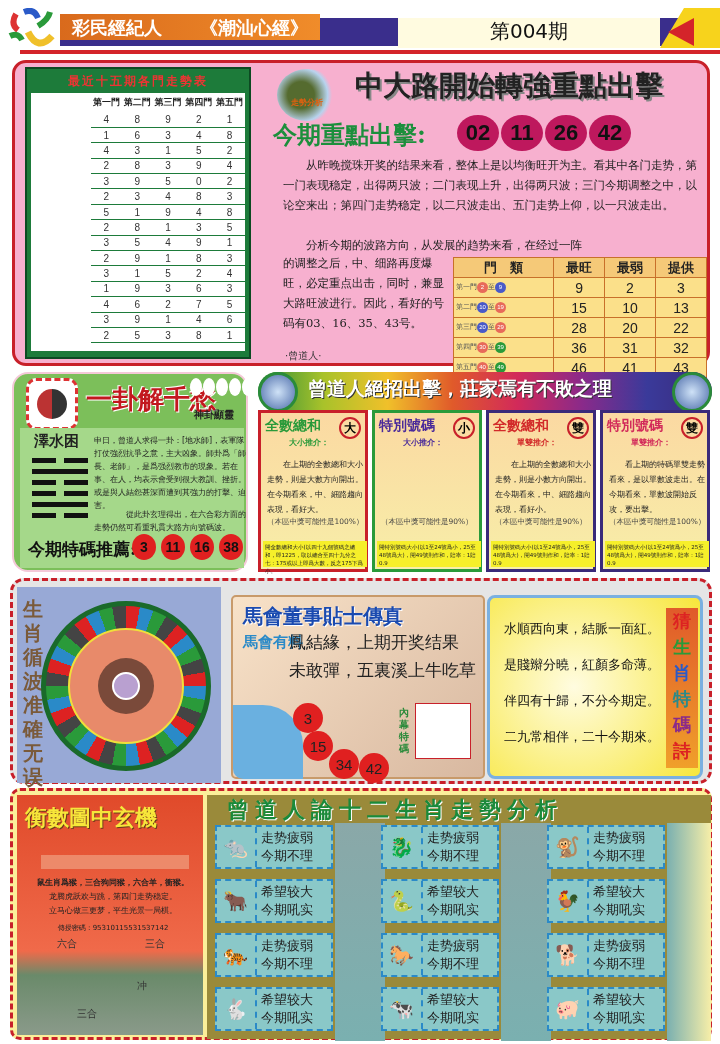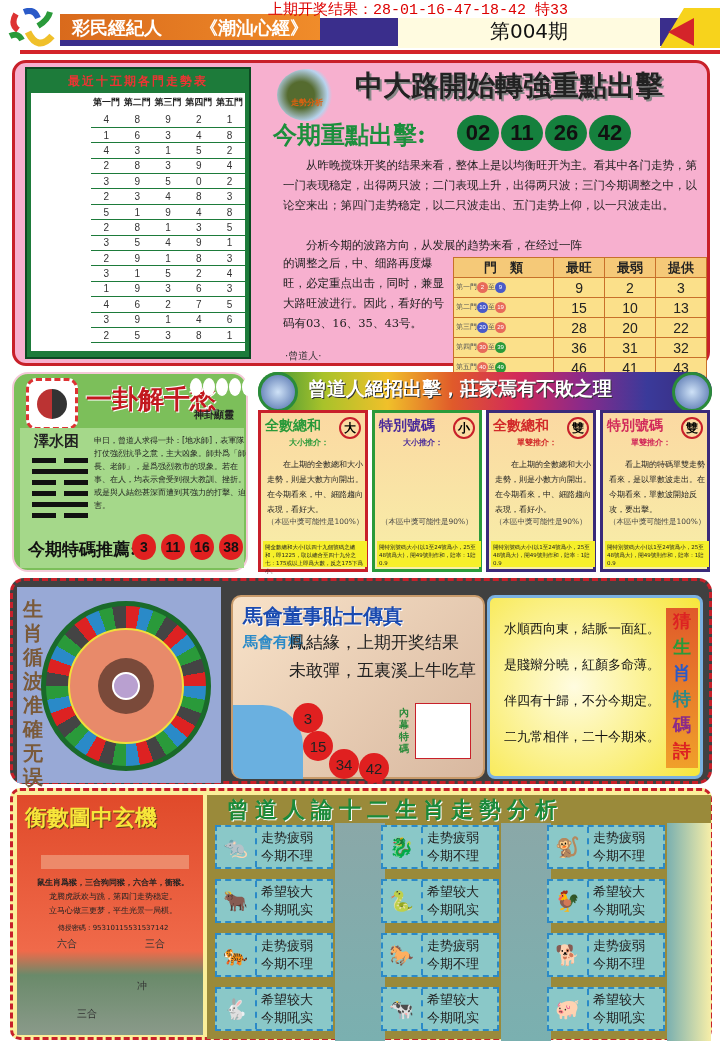--- a/index.html
+++ b/index.html
@@ -27,21 +27,21 @@
 #tbl .inner{background:#fff;margin:0 4px;height:258px}
 #tbl table{border-collapse:collapse;width:100%;font-family:"Liberation Sans",sans-serif;font-size:10px}
 #tbl th{font-size:9px;color:#222;padding:3px 0;text-align:center}
 #tbl td{text-align:center;border-bottom:1px solid #1d7b3a;height:15.4px;color:#333}
 #tbl td.blank{border-bottom:none;width:60px}
 .frog{left:262px;top:6px;width:60px;height:52px;border-radius:50%;background:radial-gradient(circle at 40% 50%,#556b2f 30%,#b7d3ee 60%,transparent 70%)}
 .frog span{position:absolute;left:14px;top:28px;font-size:8px;color:#e06010;font-weight:bold}
 .h1{left:340px;top:4px;font-family:"DejaVu Serif",serif;font-size:28px;font-weight:bold;color:#222;text-shadow:2px 2px 0 #888;white-space:nowrap}
 .h2{left:258px;top:56px;font-family:"DejaVu Serif",serif;font-size:24px;font-weight:bold;color:#1c8f3c;white-space:nowrap}
 .balls{left:442px;top:52px;display:flex;gap:2px}
-.ball{width:42px;height:36px;border-radius:50%;background:#15803d;color:#111;font-family:"Liberation Sans",sans-serif;font-weight:bold;font-size:22px;display:flex;align-items:center;justify-content:center}
+.ball{width:42px;height:36px;border-radius:50%;background:#be185d;color:#111;font-family:"Liberation Sans",sans-serif;font-weight:bold;font-size:22px;display:flex;align-items:center;justify-content:center}
 .para{font-family:"DejaVu Serif",serif;font-size:11.5px;color:#222;line-height:20px}
 #p1{left:268px;top:92px;width:424px;text-indent:2em}
 #p2{left:268px;top:172px;width:424px;text-indent:2em}
 #p3{left:268px;top:190px;width:168px}
 .sign{left:270px;top:286px;font-size:10px;color:#333}
 #gt{left:438px;top:194px;width:254px;border-collapse:collapse;font-family:"Liberation Sans",sans-serif}
 #gt th{background:#f5c978;border:1px solid #c8702a;font-size:13px;color:#222;height:20px}
 #gt td{border:1px solid #c8702a;background:#fbe08a;text-align:center;font-size:14px;color:#222;height:20px}
 #gt td.lbl{font-size:7px;color:#555;text-align:left;padding-left:2px;white-space:nowrap}
 .mb{display:inline-block;width:11px;height:11px;border-radius:50%;font-size:6px;line-height:11px;text-align:center;color:#fff;vertical-align:middle}
@@ -72,28 +72,28 @@
 .mon{top:0;width:40px;height:40px;border-radius:50%;background:radial-gradient(circle,#cfe2f7,#4a6aa8);border:3px solid #2a8b3a}
 .card{top:38px;width:110px;height:162px;background:linear-gradient(#fbd9a2,#f7eea8)}
 .card .ct{position:absolute;left:4px;top:4px;font-size:14px;font-weight:bold;white-space:nowrap}
 .card .cb{position:absolute;right:4px;top:4px;width:22px;height:22px;border:2px solid #c8202a;border-radius:50%;font-size:12px;font-weight:bold;text-align:center;line-height:18px}
 .card .cs{position:absolute;left:28px;top:24px;font-size:8px;font-weight:bold}
 .card .cx{position:absolute;left:6px;top:44px;width:98px;font-size:8px;line-height:15px;color:#222;text-indent:2em}
 .card .cp{position:absolute;left:6px;top:104px;font-size:7.5px;color:#444}
 .card .ctip{position:absolute;left:2px;bottom:2px;width:104px;height:26px;background:#f6ef2a;font-size:5.5px;line-height:8px;color:#222;padding:2px}
 
 
-#s3{left:10px;top:578px;width:702px;height:206px;background:#404040;border:3px dashed #c8202a;border-radius:14px}
+#s3{left:10px;top:578px;width:702px;height:206px;background:#e5e5e5;border:3px dashed #c8202a;border-radius:14px}
 #roul{left:4px;top:6px;width:204px;height:196px;background:#98a9d6}
 .wheel{left:24px;top:14px;width:170px;height:170px;border-radius:50%;background:conic-gradient(#d22 0 10deg,#2a8ac8 10deg 20deg,#2a9a3a 20deg 30deg,#444 30deg 40deg,#d22 40deg 50deg,#2a8ac8 50deg 60deg,#2a9a3a 60deg 70deg,#444 70deg 80deg,#d22 80deg 90deg,#2a8ac8 90deg 100deg,#2a9a3a 100deg 110deg,#444 110deg 120deg,#d22 120deg 130deg,#2a8ac8 130deg 140deg,#2a9a3a 140deg 150deg,#444 150deg 160deg,#d22 160deg 170deg,#2a8ac8 170deg 180deg,#2a9a3a 180deg 190deg,#444 190deg 200deg,#d22 200deg 210deg,#2a8ac8 210deg 220deg,#2a9a3a 220deg 230deg,#444 230deg 240deg,#d22 240deg 250deg,#2a8ac8 250deg 260deg,#2a9a3a 260deg 270deg,#444 270deg 280deg,#d22 280deg 290deg,#2a8ac8 290deg 300deg,#2a9a3a 300deg 310deg,#444 310deg 320deg,#d22 320deg 330deg,#2a8ac8 330deg 340deg,#2a9a3a 340deg 350deg,#444 350deg 360deg);border:5px solid #1a6a2a}
 .wheel .mid{position:absolute;left:22px;top:22px;width:116px;height:116px;border-radius:50%;background:#e88a6a;border:2px solid #f0e03a}
 .wheel .core{position:absolute;left:28px;top:28px;width:56px;height:56px;border-radius:50%;background:#7a4a3a}
 .wheel .hub{position:absolute;left:14px;top:14px;width:28px;height:28px;border-radius:50%;background:#b9a0d0;border:2px solid #fff}
 .vtxt{left:6px;top:10px;width:22px;font-size:20px;font-weight:bold;color:#7a5a3a;line-height:24px}
-#horse{left:218px;top:14px;width:254px;height:184px;background:linear-gradient(135deg,#f8e2c8,#d8b8a0);border:2px solid #c89a6a;border-radius:10px}
+#horse{left:218px;top:14px;width:254px;height:184px;background:linear-gradient(135deg,#f8e2c8,#d8b8a0);border:2px solid #c89a6a;border-radius:5px}
 .htitle{left:10px;top:6px;font-size:20px;font-weight:bold;color:#1a4ab0;text-shadow:1px 1px 0 #fff;white-space:nowrap}
 .hsub{left:10px;top:36px;font-size:15px;font-weight:bold;color:#2a8ac8}
 .hl1{left:56px;top:34px;font-family:"DejaVu Serif",serif;font-size:17px;color:#222;white-space:nowrap}
 .hl2{left:56px;top:62px;font-family:"DejaVu Serif",serif;font-size:17px;color:#222;white-space:nowrap}
 .star{width:30px;height:30px;border-radius:50%;background:#e02020;color:#222;font-family:"Liberation Sans",sans-serif;font-size:15px;display:flex;align-items:center;justify-content:center}
 .fax{left:0;top:108px;width:70px;height:74px;background:#6ab0e0;border-radius:0 40px 0 10px}
 .inner-code{left:182px;top:106px;width:56px;height:56px;background:#fff;border:1px solid #c8202a}
 .ictxt{left:166px;top:110px;width:12px;font-size:10px;color:#2a8a3a;font-weight:bold;line-height:12px}
 #poem{left:474px;top:14px;width:216px;height:184px;background:radial-gradient(circle at 40% 50%,#fffce0,#f7e63a);border:3px solid #7ab0e0;border-radius:8px}
 .pl{left:14px;font-size:13px;font-weight:normal;color:#111;white-space:nowrap}
@@ -127,21 +127,20 @@
     <path d="M8 6 Q2 16 10 22" stroke="#d33" stroke-width="6" fill="none"></path>
     <path d="M16 4 Q26 0 30 10" stroke="#2a5ac8" stroke-width="6" fill="none"></path>
     <path d="M2 28 Q10 24 14 32" stroke="#2a9a3a" stroke-width="6" fill="none"></path>
     <path d="M20 24 Q30 44 44 28" stroke="#f0c02a" stroke-width="7" fill="none"></path>
     <path d="M30 18 Q40 12 42 4" stroke="#2a9a3a" stroke-width="6" fill="none"></path>
   </svg>
   <div class="abs t1">彩民經紀人</div>
   <div class="abs t2">《潮汕心經》</div>
   <div class="abs issuebox"></div>
   <div class="abs issue">第004期</div>
-  <div class="abs result">上期开奖结果：28-01-16-47-18-42 特33</div>
 </div>
 
 <div id="s1" class="abs">
   <div id="tbl" class="abs">
     <div class="ttl">最近十五期各門走勢表</div>
     <div class="inner">
       <table>
         <thead>
             <tr>
           <th></th>
@@ -370,20 +369,21 @@
       </div>
       <div>
         <span></span>
       </div>
       <div>
         <span></span>
         <span></span>
       </div>
   </div>
   <div class="abs gua-text">申日，曾道人求得一卦：[地水師]，表軍隊打仗強烈抗爭之意，主大凶象。師卦爲「師長、老師」，是爲强烈教市的現象。若在事、在人，均表示會受到很大教訓、挫折。或是與人結怨甚深而遭到其強力的打擊、迫害。</div>
+  <div class="abs gua-text2">從此卦玄理得出，在六合彩方面的走勢仍然可看重乳貫大路方向號碼波。</div>
   <div class="abs rec-lbl">今期特碼推薦:</div>
   <div class="abs rec-balls">
     <div class="rb">3</div>
     <div class="rb">11</div>
     <div class="rb">16</div>
     <div class="rb">38</div>
   </div>
 </div>
 
 <div id="s2r" class="abs">

